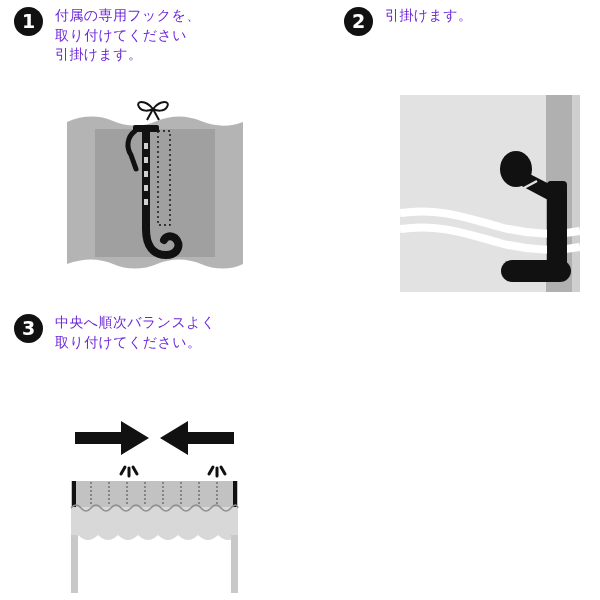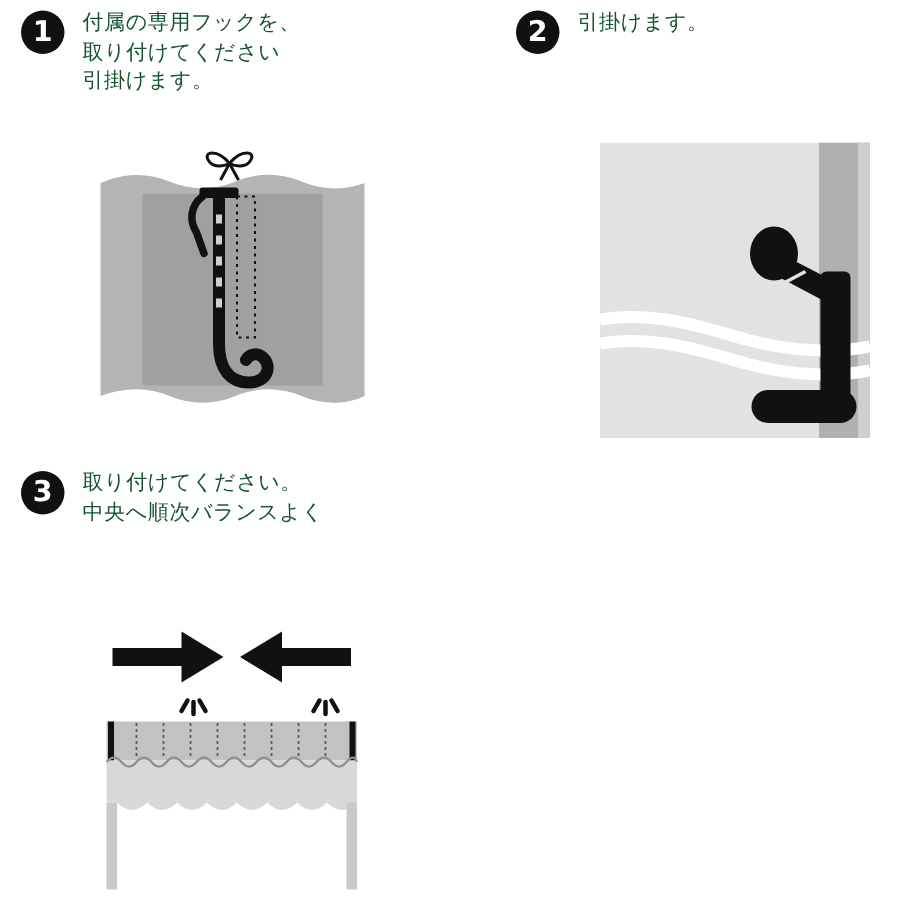--- a/index.html
+++ b/index.html
@@ -7,21 +7,21 @@
     position:relative;width:600px;height:600px;background:#ffffff;overflow:hidden;
     font-family:"DejaVu Sans","Liberation Sans",sans-serif;color:#1b1b1b;
   }
   .step{position:absolute;inset:0;}
   .badge{
     position:absolute;width:29px;height:29px;border-radius:50%;
     background:#111111;color:#ffffff;display:flex;align-items:center;justify-content:center;
     font-size:19px;font-weight:bold;line-height:1;
   }
   .text{
-    position:absolute;font-size:14px;line-height:19.5px;letter-spacing:0.4px;color:#14532d;
+    position:absolute;font-size:14px;line-height:19.5px;letter-spacing:0.4px;color:#6d28d9;
     white-space:nowrap;
   }
   .illus{position:absolute;display:block;}
 </style>
 </head>
 <body>
 
 <div class="page">
 
   <section class="step">
@@ -83,22 +83,22 @@
         <path d="M116,88 L150,106 L157,93 L124,76 Z" fill="#111111"></path>
         <ellipse cx="116" cy="74" rx="16" ry="18" fill="#111111"></ellipse>
         <path d="M122,94 L137,86" stroke="#e2e2e2" stroke-width="2.4"></path>
       </g>
     </svg>
   </section>
 
   <section class="step">
     <div class="badge" style="left:14px;top:314px">3</div>
     <div class="text" style="left:55px;top:313px">
+      <div>中央へ順次バランスよく</div>
       <div>取り付けてください。</div>
-      <div>中央へ順次バランスよく</div>
     </div>
 
     <svg class="illus" style="left:63px;top:405px" width="183" height="190" viewBox="0 0 183 190">
       <rect width="183" height="190" fill="#ffffff"></rect>
 
       <path d="M12,27 L58,27 L58,16 L86,33 L58,50 L58,39 L12,39 Z" fill="#111111"></path>
       <path d="M171,27 L125,27 L125,16 L97,33 L125,50 L125,39 L171,39 Z" fill="#111111"></path>
 
       <g stroke="#111111" stroke-width="3" stroke-linecap="round" fill="none">
         <path d="M58,69 L62,62"></path>

